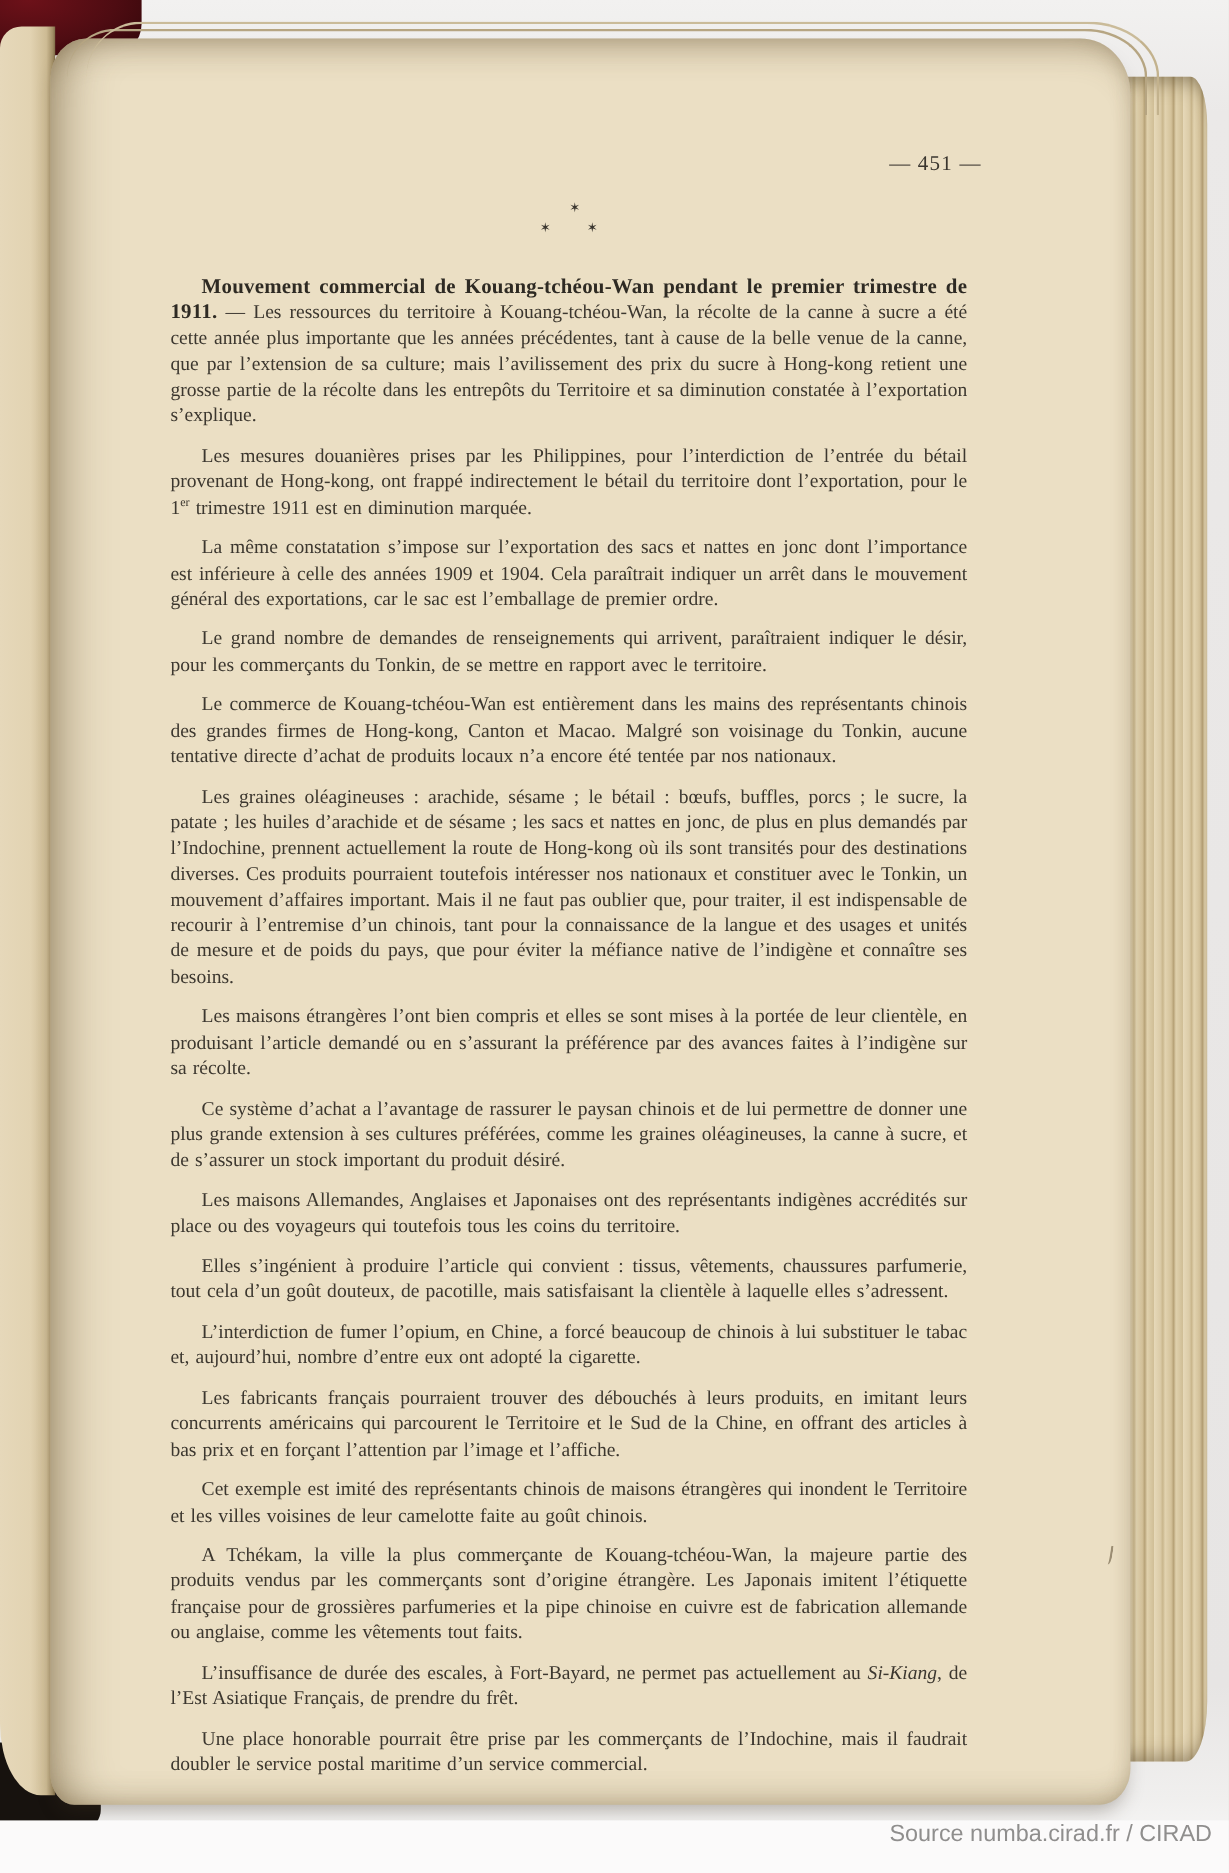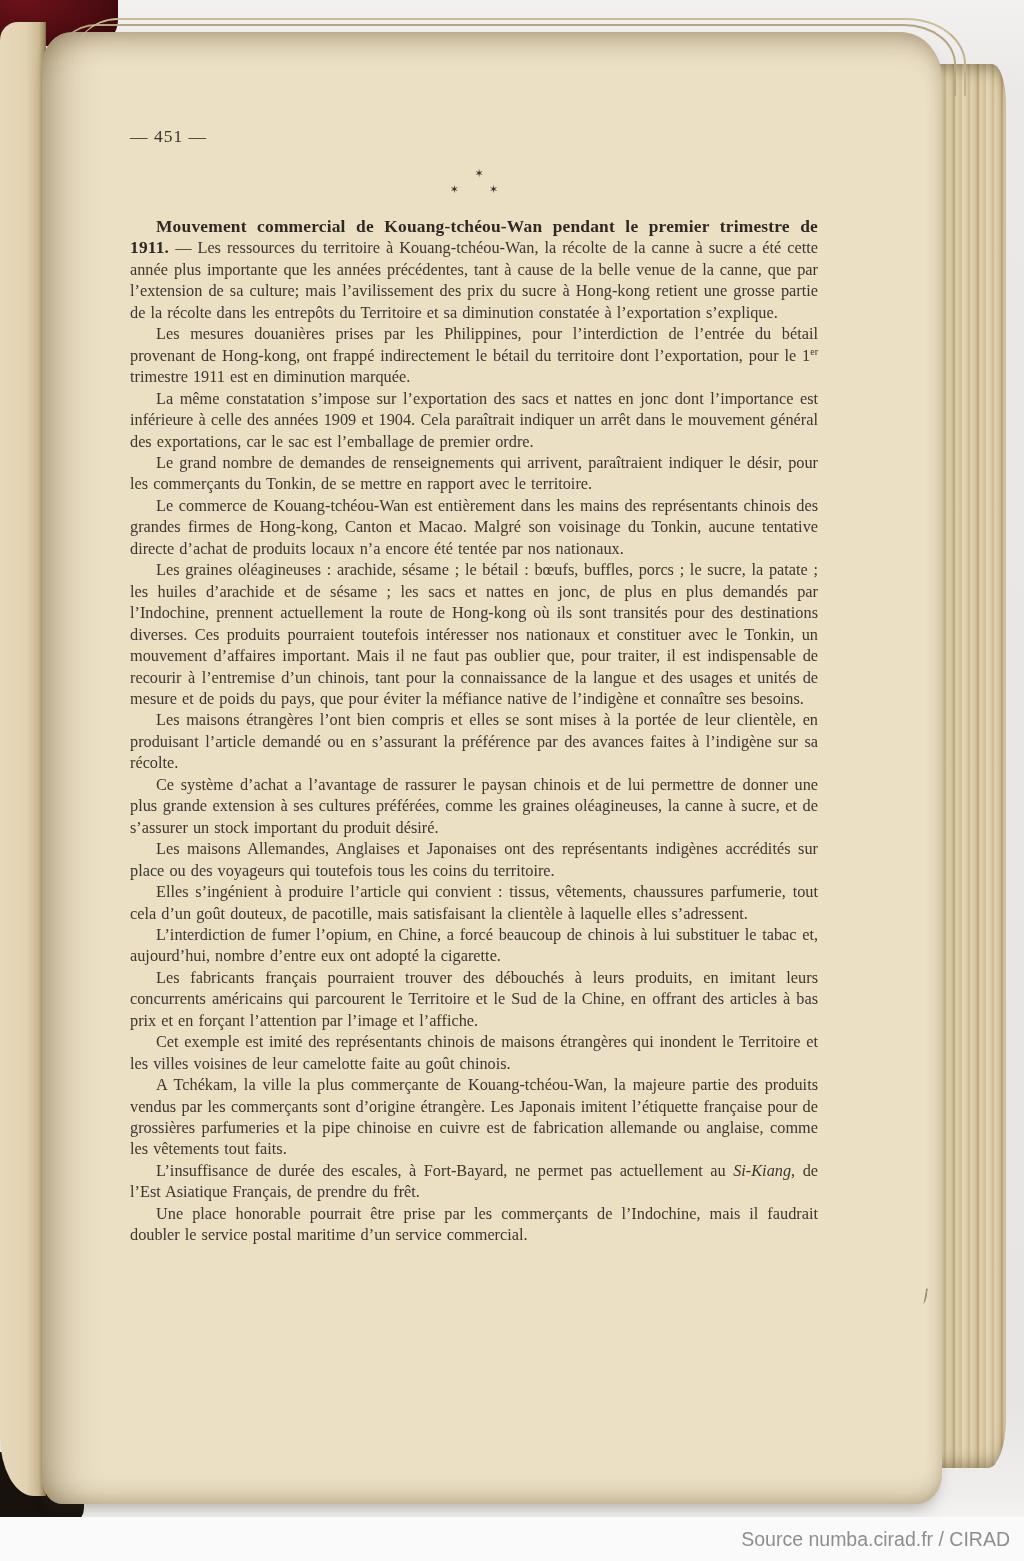--- a/index.html
+++ b/index.html
@@ -68,51 +68,51 @@
   }
   .page::after {
     content:""; position:absolute; left:30px; right:-24px; top:-14px; height:76px;
     border-top:2px solid #cabb99;
     border-right:2px solid #c3b28d;
     border-top-right-radius:60px 46px; border-top-left-radius:46px;
     pointer-events:none;
   }
   .page-number {
     position:absolute; left:130px; top:126px; width:688px;
-    text-align:left; font-size:17.5px; letter-spacing:1px; color:#3a362f;
+    text-align:right; font-size:17.5px; letter-spacing:1px; color:#3a362f;
   }
   .asterism {
     position:absolute; left:130px; top:168px; width:688px; height:44px;
     text-align:center; color:#3a362f;
     font-family:"DejaVu Sans", sans-serif;
   }
   .asterism .row-top { display:block; font-size:11px; line-height:12px; margin-left:10px; }
   .asterism .row-bottom { display:block; font-size:11px; line-height:20px; letter-spacing:30px; margin-left:30px; }
   .text-block {
     position:absolute; left:130px; top:216px; width:688px;
     color:#3c372f;
   }
   .text-block p {
-    margin:0; text-indent:26px; text-align:justify;
+    margin:12px; text-indent:26px; text-align:justify;
     font-size:16.3px; line-height:21.45px;
     word-spacing:1px;
   }
   .seg-bold { font-weight:bold; font-size:17.4px; color:#2e2a23; letter-spacing:.2px; }
   .seg-sup  { vertical-align:super; font-size:.62em; line-height:0; }
   .seg-italic { font-style:italic; }
   
   .scratch-mark {
     position:absolute; left:922px; top:1288px; width:3px; height:16px;
     border-right:2px solid rgba(90,75,50,.55); border-radius:0 0 60% 0;
     transform:rotate(8deg);
   }
   .footer-bar {
     position:absolute; left:0; right:0; bottom:0; height:44px;
     background:#fbfafa;
-    display:flex; align-items:center; justify-content:flex-end;
+    display:flex; justify-content:flex-end;
     padding-right:14px; box-sizing:border-box;
     font-family:"Liberation Sans", sans-serif;
     font-size:19.5px; color:#8f8e8d;
   }
 </style>
 </head>
 <body>
 
 <div class="scan-bg"></div>
 

